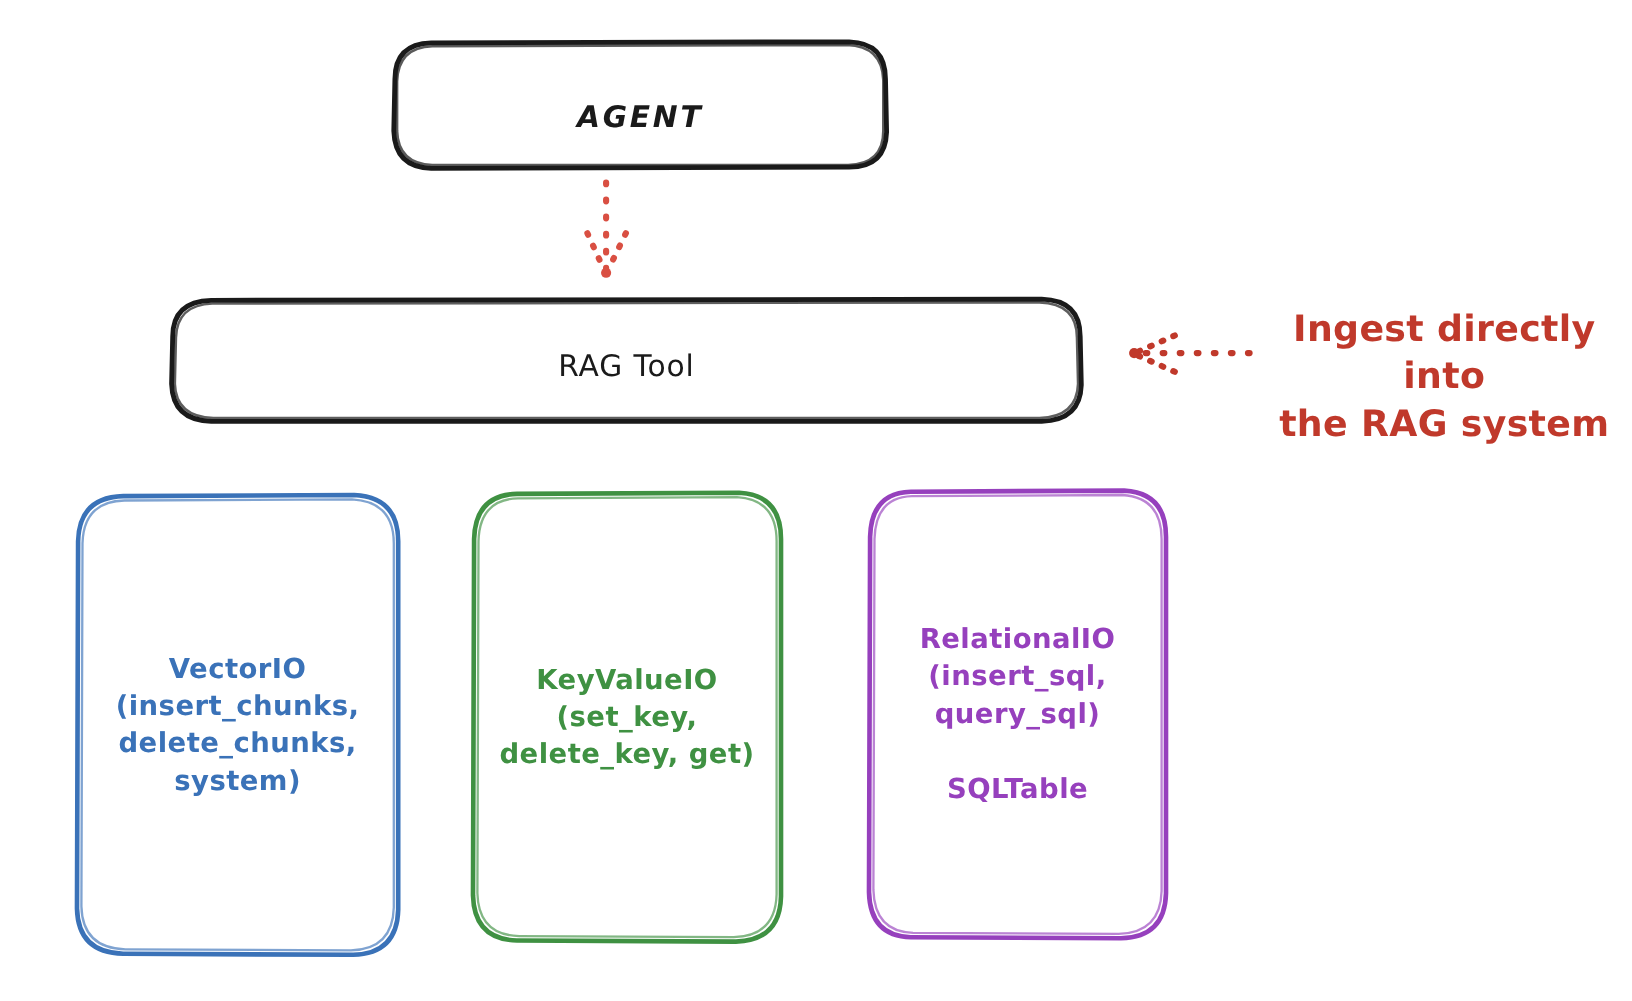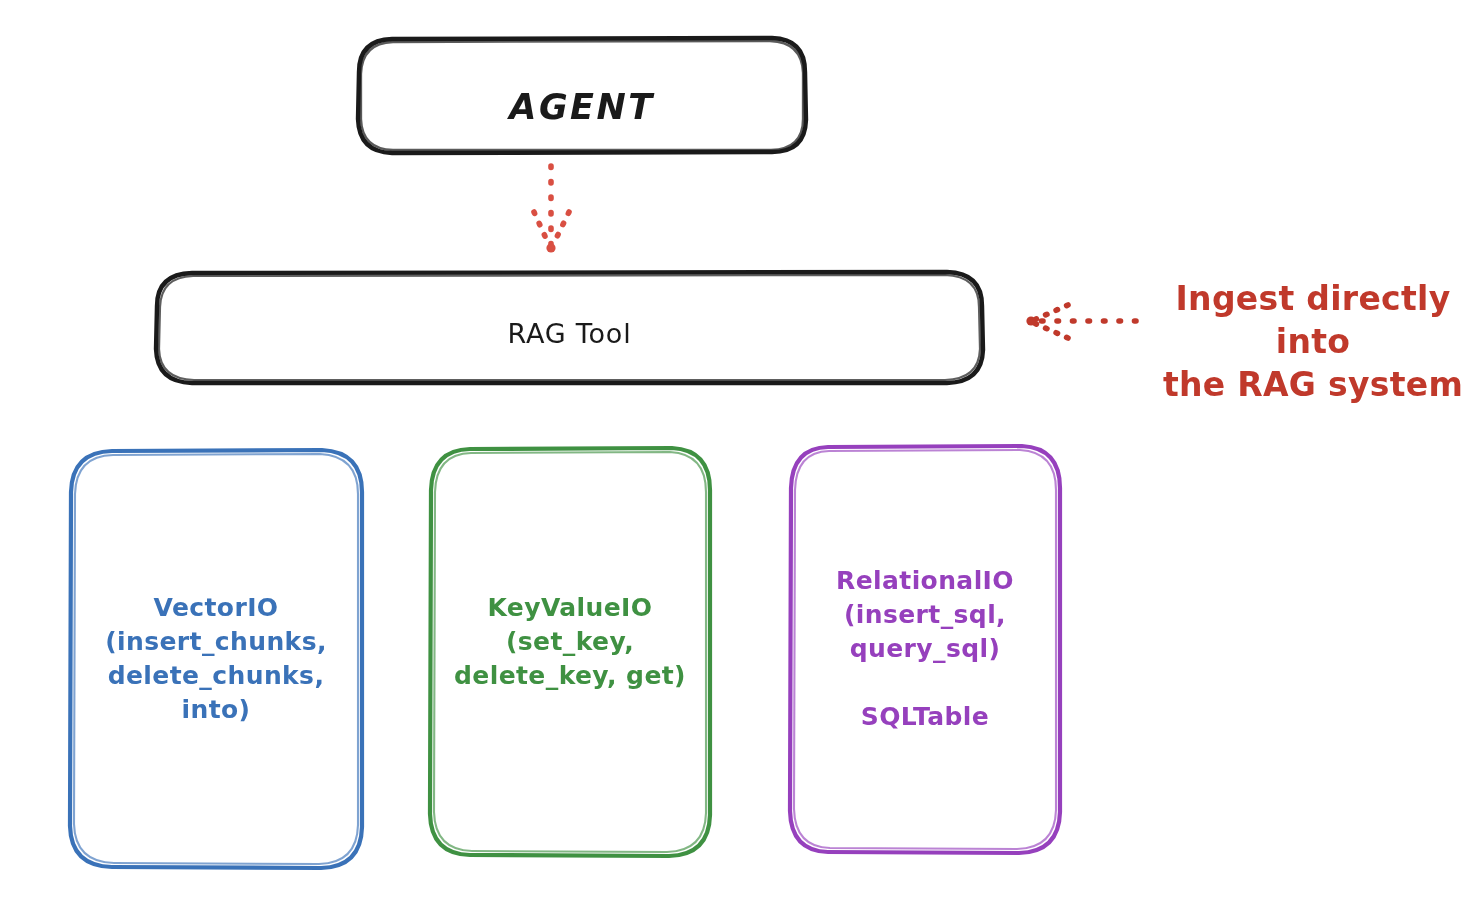--- a/index.html
+++ b/index.html
@@ -44,21 +44,21 @@
   #agent-box {
     left: 358px;
     top: 38px;
     width: 448px;
     height: 115px;
   }
   #agent-box .node-label {
     font-family: "DejaVu Sans", sans-serif;
     font-style: italic;
     font-weight: 700;
-    font-size: 35px;
+    font-size: 27px;
     letter-spacing: 2.5px;
     color: #1a1a1a;
     margin-top: 23px;
   }
 
   
   #rag-tool-box {
     left: 156px;
     top: 279px;
     width: 827px;
@@ -86,21 +86,21 @@
   #vector-io-box {
     left: 70px;
     top: 450px;
     width: 292px;
     height: 418px;
   }
   #vector-io-box .node-label { color: #3a72b8; }
 
   #key-value-io-box {
     left: 430px;
-    top: 438px;
+    top: 448px;
     width: 280px;
     height: 408px;
   }
   #key-value-io-box .node-label { color: #3f9142; }
 
   #relational-io-box {
     left: 790px;
     top: 446px;
     width: 270px;
     height: 406px;
@@ -175,21 +175,21 @@
 </div>
 
 <div class="node" id="rag-tool-box">
   <div class="node-label">RAG Tool</div>
 </div>
 
 <div class="node provider" id="vector-io-box">
   <div class="node-label">VectorIO
 (insert_chunks,
 delete_chunks,
-into)</div>
+system)</div>
 </div>
 
 <div class="node provider" id="key-value-io-box">
   <div class="node-label">KeyValueIO
 (set_key,
 delete_key, get)</div>
 </div>
 
 <div class="node provider" id="relational-io-box">
   <div class="node-label">RelationalIO

